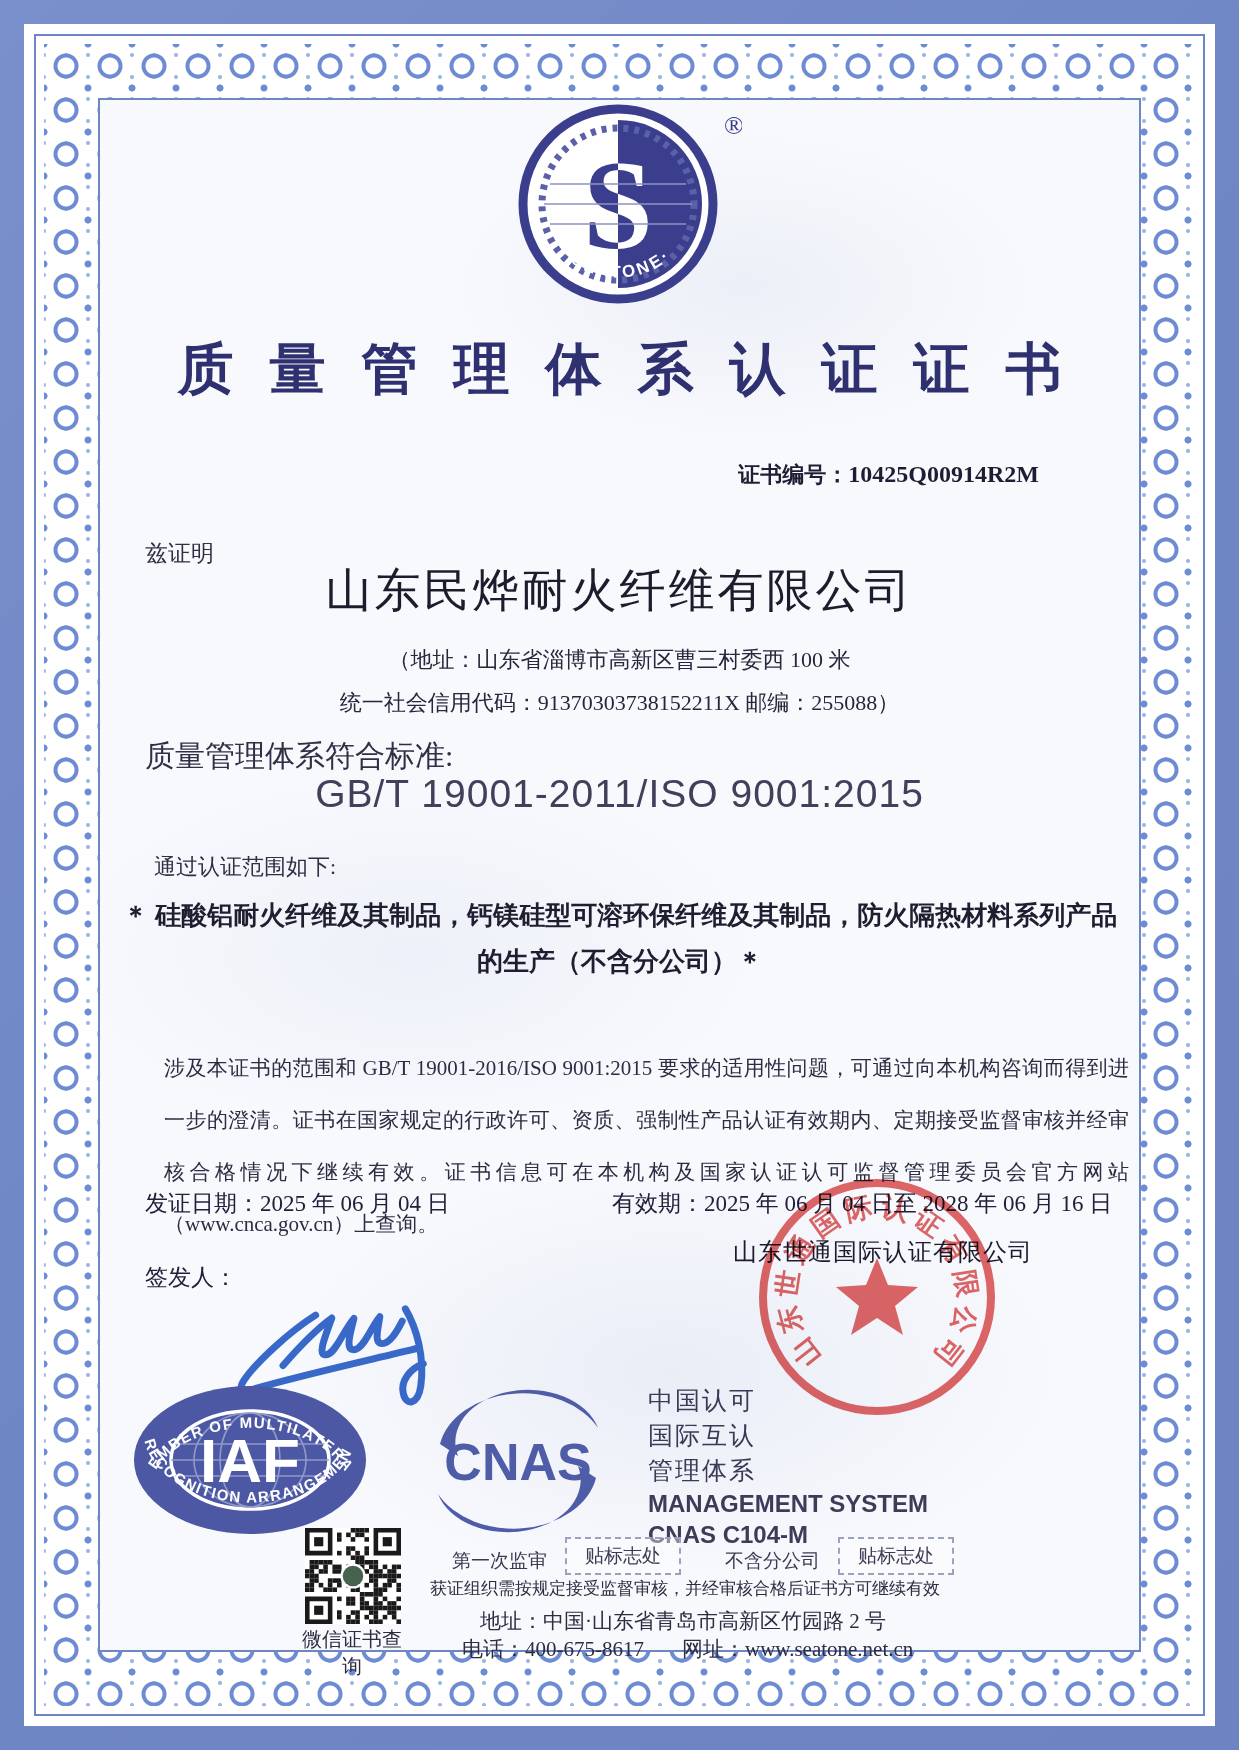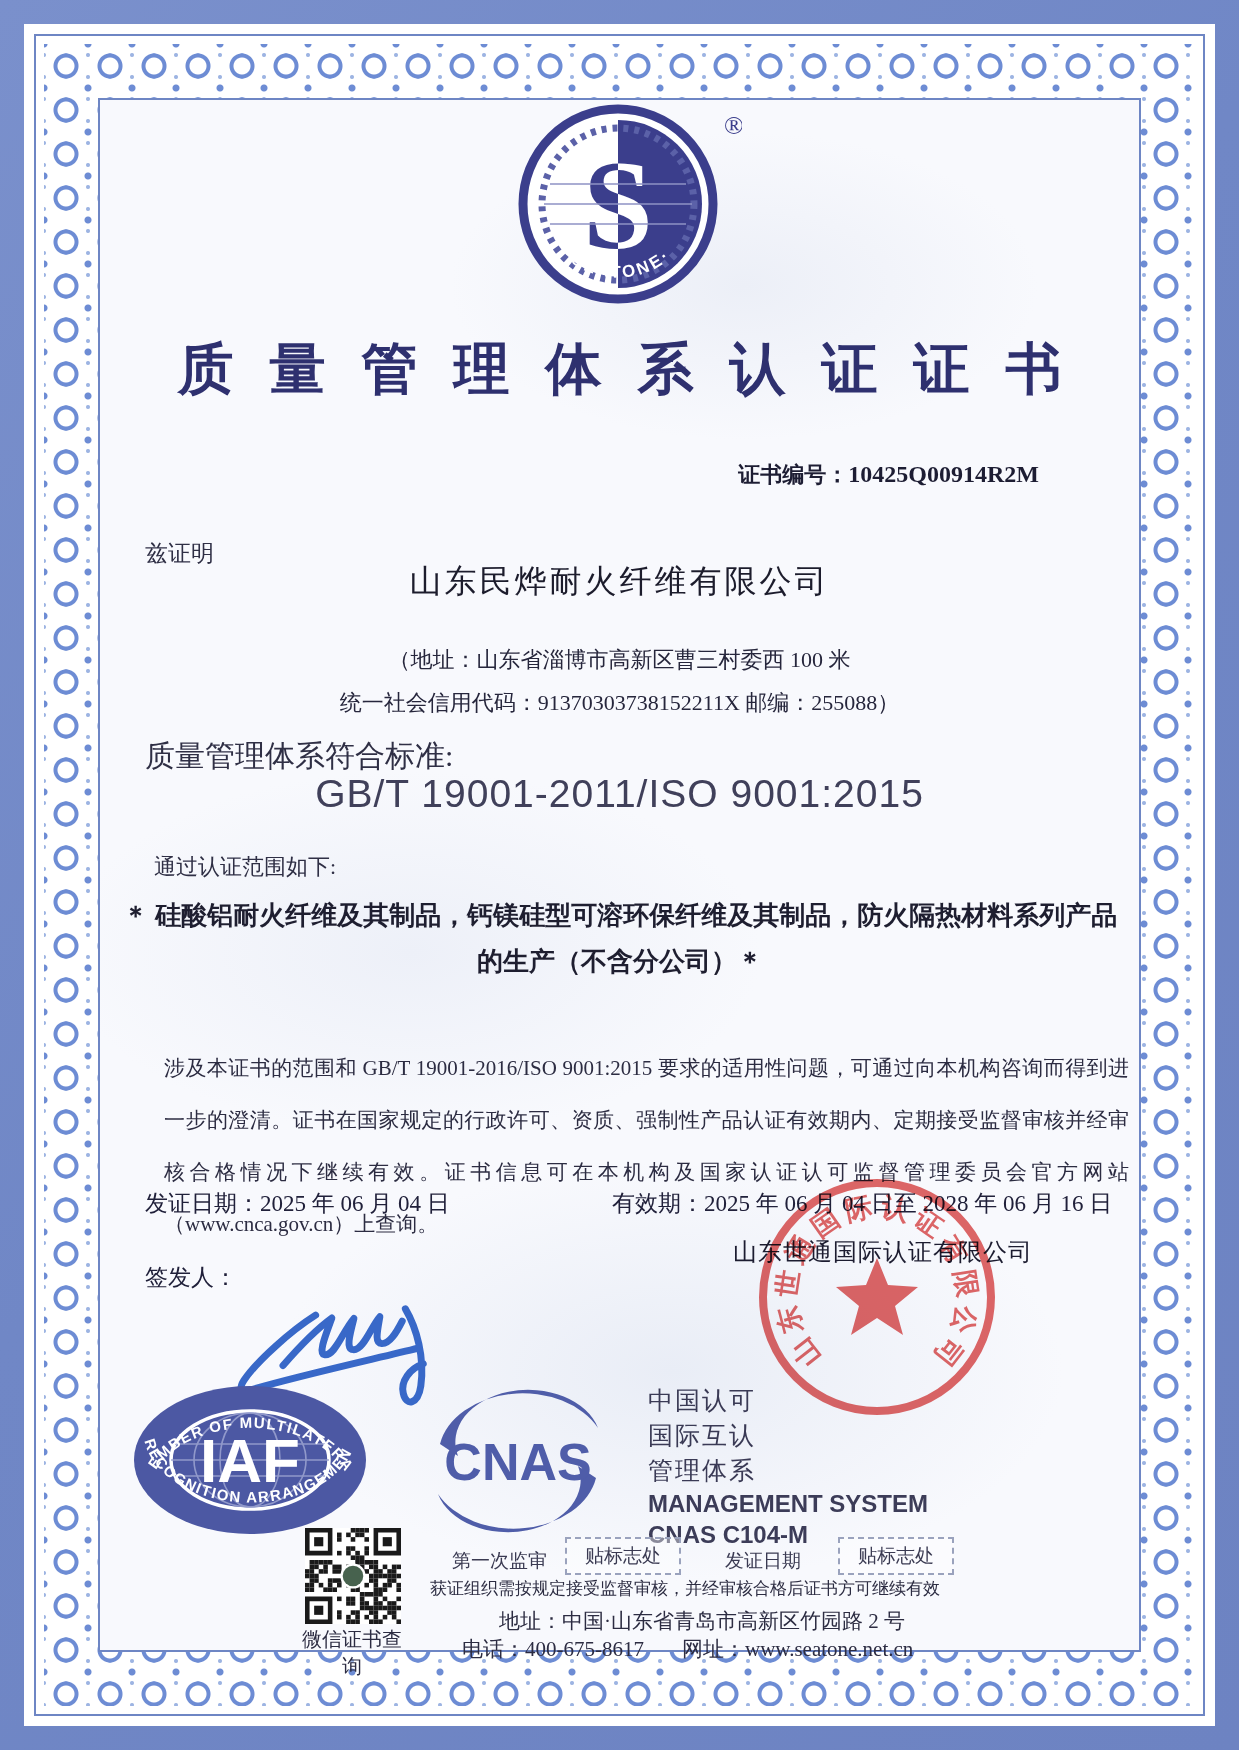--- a/index.html
+++ b/index.html
@@ -32,21 +32,21 @@
   .abs{position:absolute; z-index:2;}
   
   .title{
     left:0; right:0; top:332px; text-align:center;
     font-size:56px; font-weight:bold; color:#2e306f;
     letter-spacing:36px; text-indent:36px; white-space:nowrap;
   }
   .certno{right:200px; top:460px; font-size:24px; color:#1d1d33; font-weight:bold;}
   .certno .lab{font-weight:bold; font-size:22px;}
   .attest{left:145px; top:538px; font-size:23px; color:#2f2f45;}
-  .company{left:0; right:0; top:560px; text-align:center; font-size:32px; color:#1c1c2c; letter-spacing:3px; font-weight:500;}
+  .company{left:0; right:0; top:560px; text-align:center; font-size:46px; color:#1c1c2c; letter-spacing:3px; font-weight:500;}
   .addr1{left:0; right:0; top:645px; text-align:center; font-size:22px; color:#26263c;}
   .addr2{left:0; right:0; top:688px; text-align:center; font-size:22px; color:#26263c;}
   .stdlab{left:145px; top:736px; font-size:30px; color:#2f2f45;text-align:center;}
   .standard{left:0; right:0; top:772px; text-align:center; font-size:39px; color:#40405a;
     font-family:"Liberation Sans", sans-serif; letter-spacing:1px;}
   .scopelab{left:154px; top:852px; font-size:22px; color:#2f2f45;}
   .scope{left:110px; width:1020px; top:893px; text-align:center; font-size:26px; font-weight:bold;
     color:#1e1e30; line-height:46px;}
   .legal{left:140px; width:965px; top:1042px; font-size:21px; color:#2c2c42; line-height:52px; text-align:justify;margin-left:24px;}
   .issue{left:145px; top:1188px; font-size:23px; color:#20203a;}
@@ -59,21 +59,21 @@
   .cnas-block .en{font-family:Liberation Sans, sans-serif; font-weight:bold; font-size:24px; line-height:31px; color:#3c3c58;}
   .qr-caption{left:296px; top:1626px; width:112px; text-align:center; font-size:20px; color:#2c2c42;}
   .audit{font-size:19px; color:#3a3a52;}
   .a1{left:452px; top:1548px;} .a2{left:725px; top:1548px;}
   .sticker-box{
     width:112px; height:34px; border:2px dashed #9aa2bd; color:#3a3a52;
     font-size:19px; text-align:center; line-height:34px; background:rgba(255,255,255,.4);
   }
   .b1{left:565px; top:1537px;} .b2{left:838px; top:1537px;}
   .note{left:430px; top:1577px; font-size:17px; color:#2c2c42;}
-  .orgaddr{left:499px; top:1607px; font-size:21px; color:#2c2c42;}
+  .orgaddr{left:480px; top:1607px; font-size:21px; color:#2c2c42;}
   .phoneweb{left:462px; top:1635px; font-size:21px; color:#2c2c42;}
   .phoneweb .gap{display:inline-block; width:38px;}
   
   .logo-svg{left:498px; top:100px;}
   .sig-svg{left:222px; top:1268px; transform:rotate(-4deg);}
   .stamp-svg{left:752px; top:1172px; mix-blend-mode:multiply; opacity:.92;}
   .stamp-char{fill:#e05a5a; font-size:27px; font-weight:bold; text-anchor:middle;
     font-family:"Liberation Serif", serif;}
   .iaf-svg{left:128px; top:1382px;}
   .cnas-svg{left:420px; top:1386px;}
@@ -379,21 +379,21 @@
           <rect x="80" y="80" width="4" height="4"></rect>
         </g>
     </g>
     <circle cx="42" cy="42" r="11" fill="#ffffff"></circle>
     <circle cx="42" cy="42" r="9" fill="#47624e"></circle>
   </svg>
   <div class="abs qr-caption">微信证书查询</div>
 
   <div class="abs audit a1">第一次监审</div>
   <div class="abs sticker-box b1">贴标志处</div>
-  <div class="abs audit a2">发证日期</div>
+  <div class="abs audit a2">不含分公司</div>
   <div class="abs sticker-box b2">贴标志处</div>
 
   <div class="abs note">获证组织需按规定接受监督审核，并经审核合格后证书方可继续有效</div>
   <div class="abs orgaddr">地址：中国·山东省青岛市高新区竹园路 2 号</div>
   <div class="abs phoneweb">
     <span>电话：</span><span>400-675-8617</span><span class="gap"></span><span>网址：</span><span>www.seatone.net.cn</span>
   </div>
 </div>
 
 </body></html>

